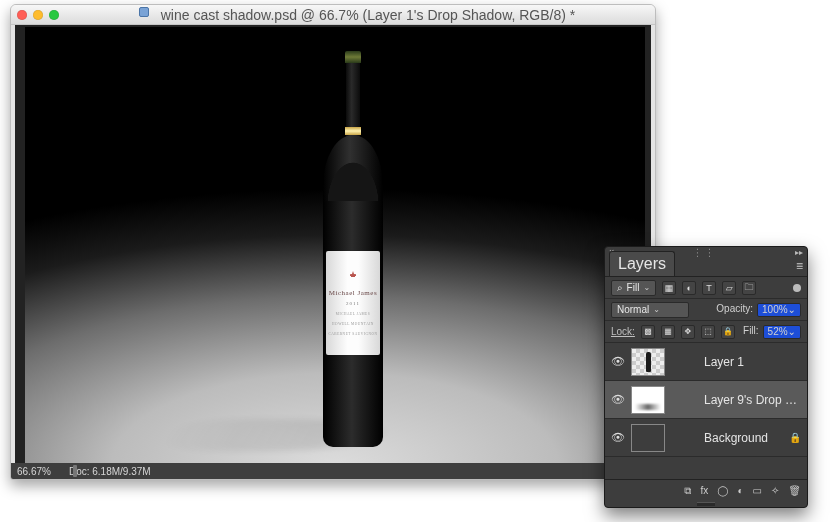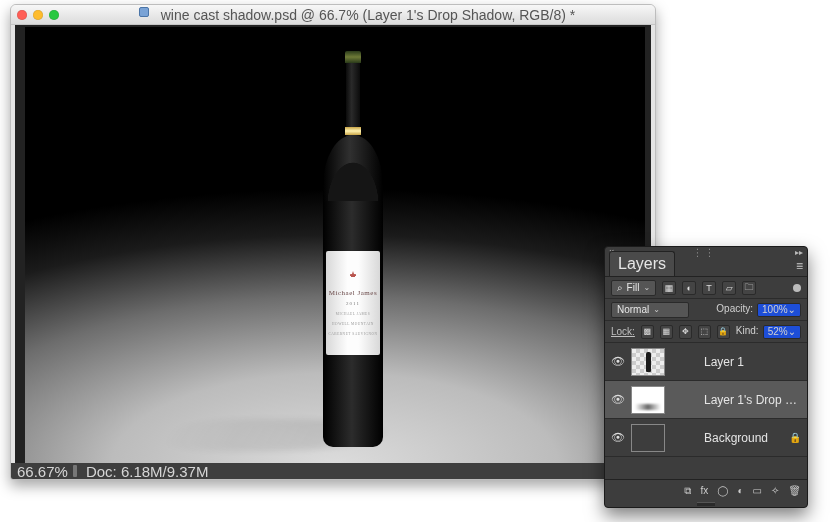--- a/index.html
+++ b/index.html
@@ -75,21 +75,21 @@
   .cast-shadow{
     position:absolute; left:140px; top:392px; width:220px; height:32px;
     background: linear-gradient(90deg, rgba(0,0,0,0) 0%, rgba(0,0,0,.18) 35%, rgba(0,0,0,.26) 70%, rgba(0,0,0,.1) 100%);
     transform: skewX(-32deg);
     filter: blur(3px);
     border-radius: 40% 60% 60% 40%;
     opacity:.33;
   }
   .statusbar{
     position:absolute; left:0; right:0; bottom:0; height:16px;
-    background:#3e3e3e; color:#d6d6d6; font-size:15px;
+    background:#3e3e3e; color:#d6d6d6; font-size:10px;
     display:flex; align-items:center; padding:0 6px; gap:18px;
   }
   .statusbar .seg{ white-space:nowrap;}
   .zoom-handle{ position:absolute; left:62px; bottom:2px; width:4px;height:12px;background:#777;border-radius:1px;}
 
   
   .panel {
     position: absolute; left: 604px; top: 246px; width: 204px; height: 262px;
     background:#3d3d3d; border:1px solid #1b1b1b; border-radius:4px;
     box-shadow: 0 8px 18px rgba(0,0,0,.5);
@@ -266,38 +266,38 @@
   </div>
 
   <div class="lock-row">
     <span class="lbl">Lock:</span>
     <span class="ico">▩</span>
     <span class="ico">▦</span>
     <span class="ico">✥</span>
     <span class="ico">⬚</span>
     <span class="ico">🔒</span>
     <div class="fill">
-      <span>Kind:</span>
+      <span>Fill:</span>
       <span class="val">
         <span>52%</span>
         <span class="chev"> ⌄</span>
       </span>
     </div>
   </div>
 
   <div class="layers">
     <div class="layer">
       <span class="eye">👁</span>
       <div class="thumb bottle-th"></div>
       <span class="lname">Layer 1</span>
     </div>
     <div class="layer selected">
       <span class="eye">👁</span>
       <div class="thumb shadow-th"></div>
-      <span class="lname">Layer 1's Drop S…</span>
+      <span class="lname">Layer 9's Drop S…</span>
     </div>
     <div class="layer">
       <span class="eye">👁</span>
       <div class="thumb bg-th"></div>
       <span class="lname">Background</span>
       <span class="lock-ico">🔒</span>
     </div>
   </div>
 
   <div class="panel-footer">

